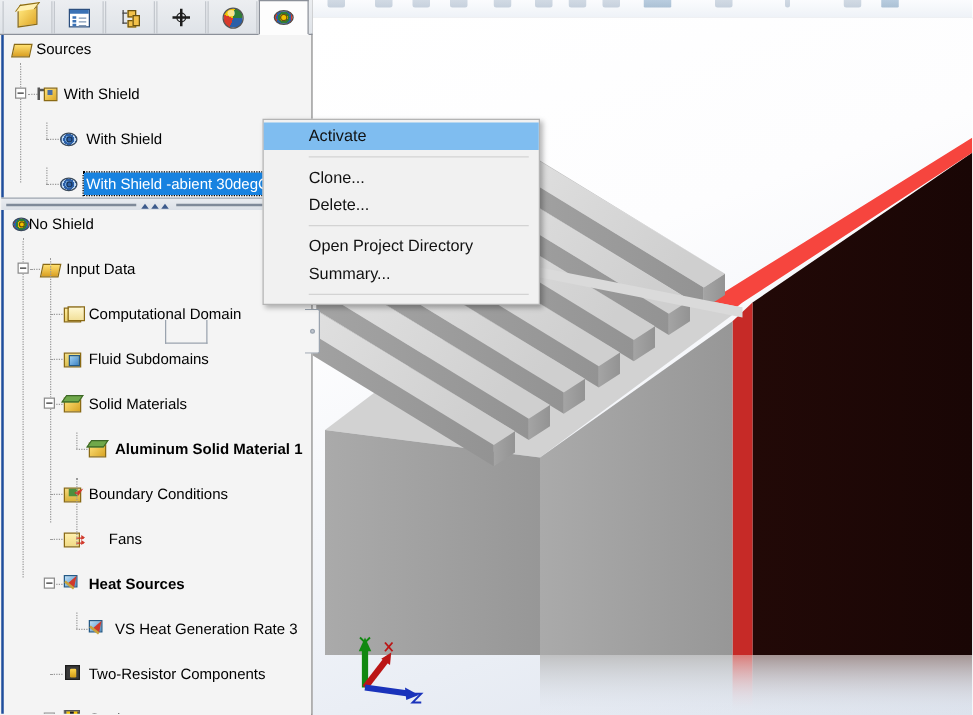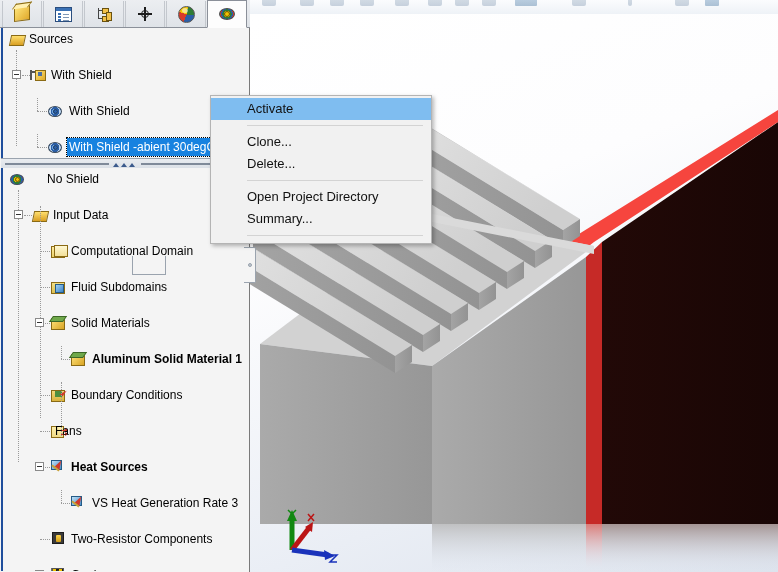--- a/index.html
+++ b/index.html
@@ -524,21 +524,21 @@
 
     <div class="model-tree">
 
       <div class="tree-row" style="top:2px;">
         <span class="ti" style="left:6px;top:2px;">
           <span class="ti-target multi">
               <span class="rr"></span>
               <span class="pp"></span>
             </span>
         </span>
-        <span class="lbl" style="left:44px;">No Shield</span>
+        <span class="lbl" style="left:20px;">No Shield</span>
       </div>
 
       <div class="dotline" style="left:15px;top:22px;height:272px;"></div>
 
       <div class="tree-row" style="top:20px;">
         <span class="expander" style="left:11px;top:4px;"></span>
         <div class="dotline h" style="left:21px;top:9px;width:8px;"></div>
         <span class="ti" style="left:29px;top:2px;">
             <span class="ti-folder-open"></span>
           </span>
@@ -591,21 +591,21 @@
       </div>
 
       <div class="tree-row" style="top:128px;">
         <div class="dotline h" style="left:37px;top:9px;width:10px;"></div>
         <span class="ti" style="left:47px;top:2px;">
           <span class="ti-fans">
               <span class="ar" style="top:3px;"></span>
               <span class="ar" style="top:7px;"></span>
             </span>
         </span>
-        <span class="lbl" style="left:52px;">Fans</span>
+        <span class="lbl" style="left:84px;">Fans</span>
       </div>
 
       <div class="tree-row" style="top:146px;font-weight:bold;">
         <span class="expander" style="left:32px;top:4px;"></span>
         <div class="dotline h" style="left:42px;top:9px;width:5px;"></div>
         <span class="ti" style="left:47px;top:1px;">
           <span class="ti-heat">
               <span class="cb"></span>
               <span class="fl2"></span>
               <span class="st"></span>

